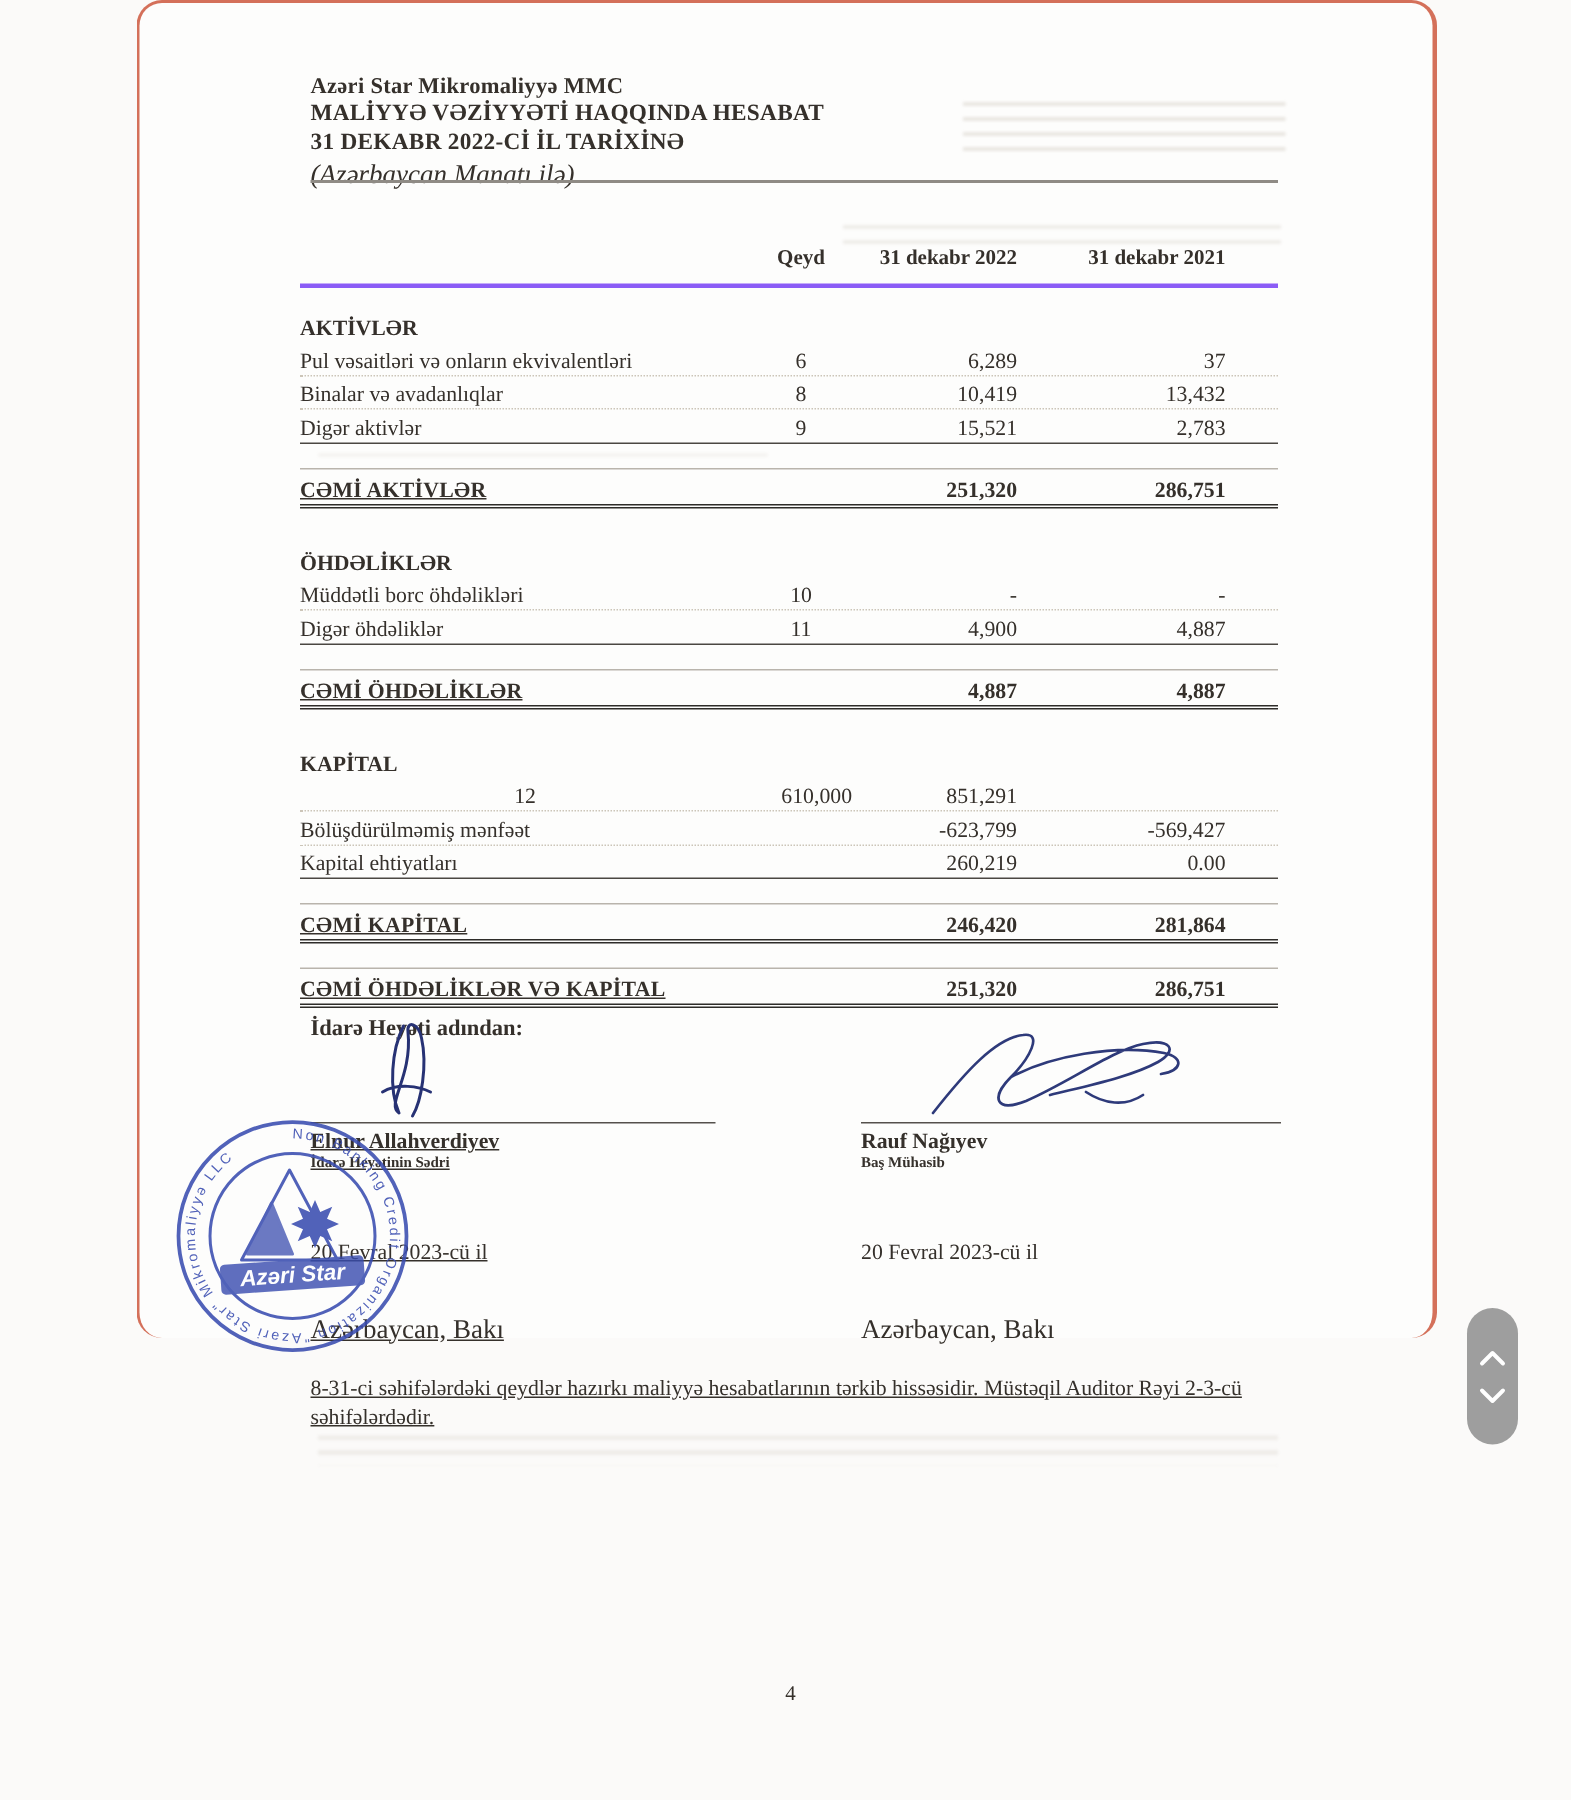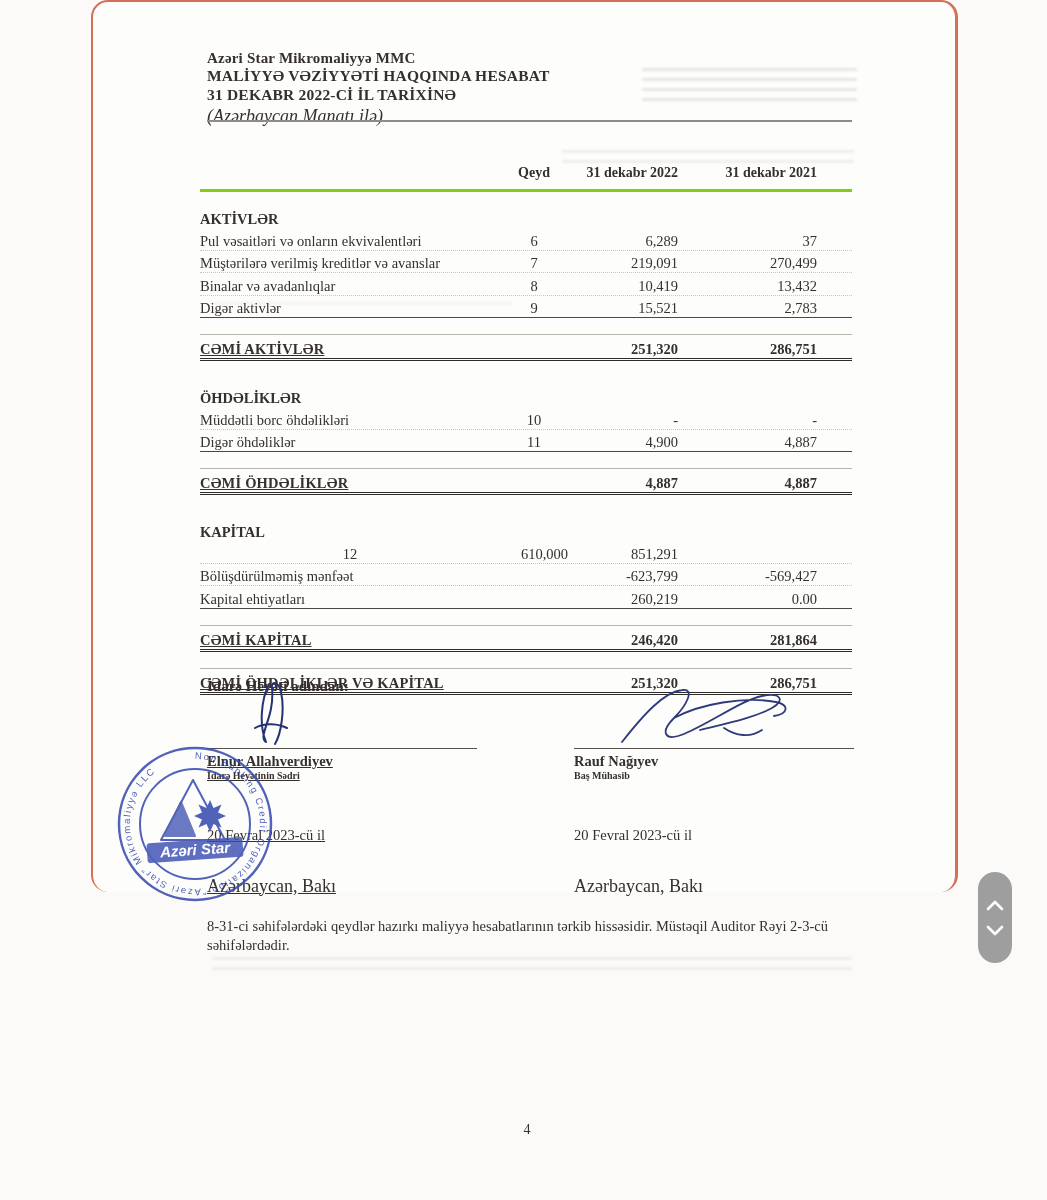--- a/index.html
+++ b/index.html
@@ -36,21 +36,21 @@
     display:grid;
     grid-template-columns:1fr 68px 110px 139px;
     padding-right:35px;
     align-items:end;
   }
   .c-label { text-align:left; }
   .c-qeyd  { text-align:center; }
   .c-v1, .c-v2 { text-align:right; }
 
   .trow.head { font-weight:bold; font-size:14px; padding-bottom:8px;
-               border-bottom:3px solid #84cc16; }
+               border-bottom:3px solid #8b5cf6; }
   .trow.section { font-weight:bold; padding-top:14px; height:36px; }
   .trow.data { height:22.5px; border-bottom:1px dotted #ccc5b8; }
   .trow.data.group-end { border-bottom:1px solid #4b4742; }
   .trow.total { font-weight:bold; margin-top:16px; height:27px;
                 border-top:1px solid #b9b4ac; border-bottom:3px double #2e2c29;
                 margin-bottom:10px; }
   .trow.total .c-label { letter-spacing:.2px;text-decoration:underline; }
 
   
   .sig-heading { left:205px; top:676px; font-weight:bold; font-size:15px; }
@@ -120,26 +120,20 @@
           <div class="c-label">AKTİVLƏR</div>
           <div class="c-qeyd"></div>
           <div class="c-v1"></div>
           <div class="c-v2"></div>
         </div>
         <div class="trow data">
           <div class="c-label">Pul vəsaitləri və onların ekvivalentləri</div>
           <div class="c-qeyd">6</div>
           <div class="c-v1">6,289</div>
           <div class="c-v2">37</div>
-        </div>
-        <div class="trow data">
-          <div class="c-label">Müştərilərə verilmiş kreditlər və avanslar</div>
-          <div class="c-qeyd">7</div>
-          <div class="c-v1">219,091</div>
-          <div class="c-v2">270,499</div>
         </div>
         <div class="trow data">
           <div class="c-label">Binalar və avadanlıqlar</div>
           <div class="c-qeyd">8</div>
           <div class="c-v1">10,419</div>
           <div class="c-v2">13,432</div>
         </div>
         <div class="trow data group-end">
           <div class="c-label">Digər aktivlər</div>
           <div class="c-qeyd">9</div>
@@ -256,21 +250,21 @@
       <path d="M78 36 L110 96 L46 96 Z"></path>
       <path d="M66 58 L80 92 L50 92 Z" fill="#3a4db0" opacity="0.85"></path>
     </g>
     <path d="M95 56 l3.5 8 8-3.5 -3.5 8 8 3.5 -8 3.5 3.5 8 -8-3.5 -3.5 8 -3.5-8 -8 3.5 3.5-8 -8-3.5 8-3.5 -3.5-8 8 3.5 Z" fill="#3a4db0"></path>
     <g transform="rotate(-4 80 106)">
       <rect x="32" y="96" width="96" height="20" rx="3" fill="#3a4db0" opacity="0.92"></rect>
       <text x="80" y="111" text-anchor="middle" font-size="15" font-style="italic" font-weight="bold" fill="#ffffff" font-family="Liberation Sans, sans-serif">Azəri Star</text>
     </g>
   </svg>
 
-  <div class="abs footer-note" style="left:114px;">8-31-ci səhifələrdəki qeydlər hazırkı maliyyə hesabatlarının tərkib hissəsidir. Müstəqil Auditor Rəyi 2-3-cü səhifələrdədir.</div>
+  <div class="abs footer-note" style="left:114px;text-decoration:underline;">8-31-ci səhifələrdəki qeydlər hazırkı maliyyə hesabatlarının tərkib hissəsidir. Müstəqil Auditor Rəyi 2-3-cü səhifələrdədir.</div>
 
   <div class="abs page-number" style="left:369px;">4</div>
 
 </div>
 
 <div class="scroll-pill">
   <button class="scroll-btn">
     <svg width="18" height="12" viewBox="0 0 18 12">
       <path d="M2 10 L9 3 L16 10" fill="none" stroke="#ffffff" stroke-width="2.6" stroke-linecap="round" stroke-linejoin="round"></path>
     </svg>

